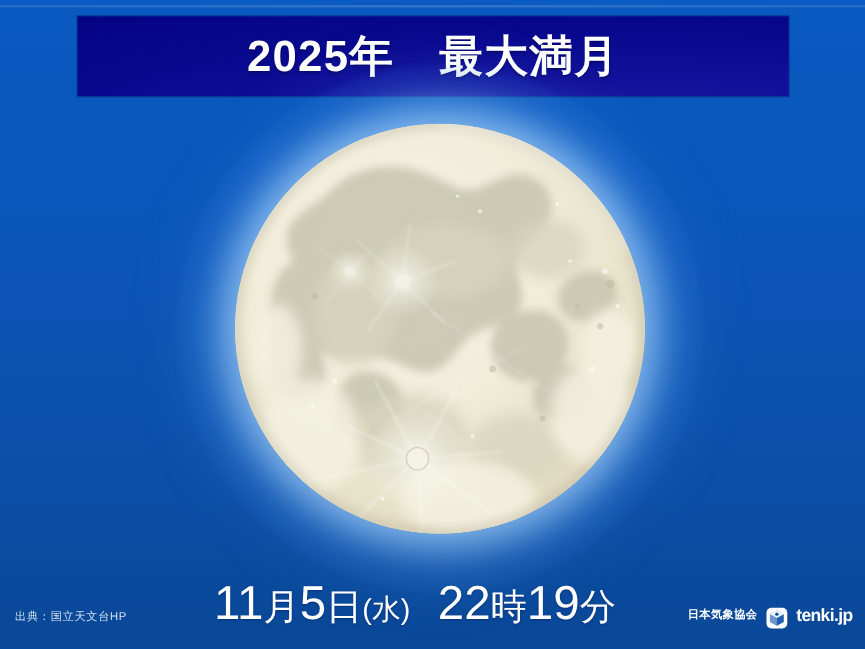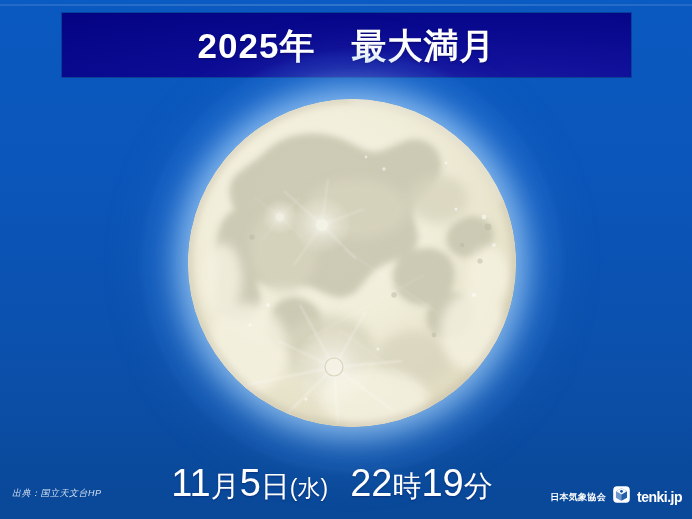--- a/index.html
+++ b/index.html
@@ -75,35 +75,34 @@
       radial-gradient(circle at 40% 36%, #f6f4e4 0%, #efecd8 42%, #e8e4cd 68%, #ded9c0 88%, #d3cdb2 100%);
     box-shadow:0 0 26px 10px rgba(190,225,255,.55), 0 0 60px 24px rgba(120,185,250,.25);
   }
   .moon-disc svg{display:block;width:100%;height:100%;}
 
   
   .source-note{
     position:absolute;left:12px;top:487px;
     color:#e3ecf8;font-size:9px;letter-spacing:.5px;white-space:nowrap;
     opacity:.92;
-    font-style:italic;
   }
   .date-line{
     position:absolute;left:0;top:462px;width:664px;
     text-align:center;color:#ffffff;white-space:nowrap;
     text-shadow:0 1px 2px rgba(0,0,70,.35);
   }
   .num{font-size:38px;font-weight:normal;letter-spacing:0px;vertical-align:baseline;}
   .kj{font-size:29px;font-weight:normal;letter-spacing:0px;}
   .paren{font-size:23px;}
   .gap{display:inline-block;width:22px;}
 
   .brand{
     position:absolute;right:10px;top:485px;
-    display:flex;align-items:flex-end;gap:6px;
+    display:flex;align-items:flex-start;gap:6px;
   }
   .brand-assoc{
     color:#ffffff;font-size:9px;font-weight:bold;letter-spacing:.3px;white-space:nowrap;
   }
   .brand-cube{
     width:19px;height:19px;flex:0 0 19px;display:block;
   }
   .brand-name{
     color:#ffffff;font-size:14px;font-weight:bold;letter-spacing:-.5px;line-height:1;white-space:nowrap;
   }

